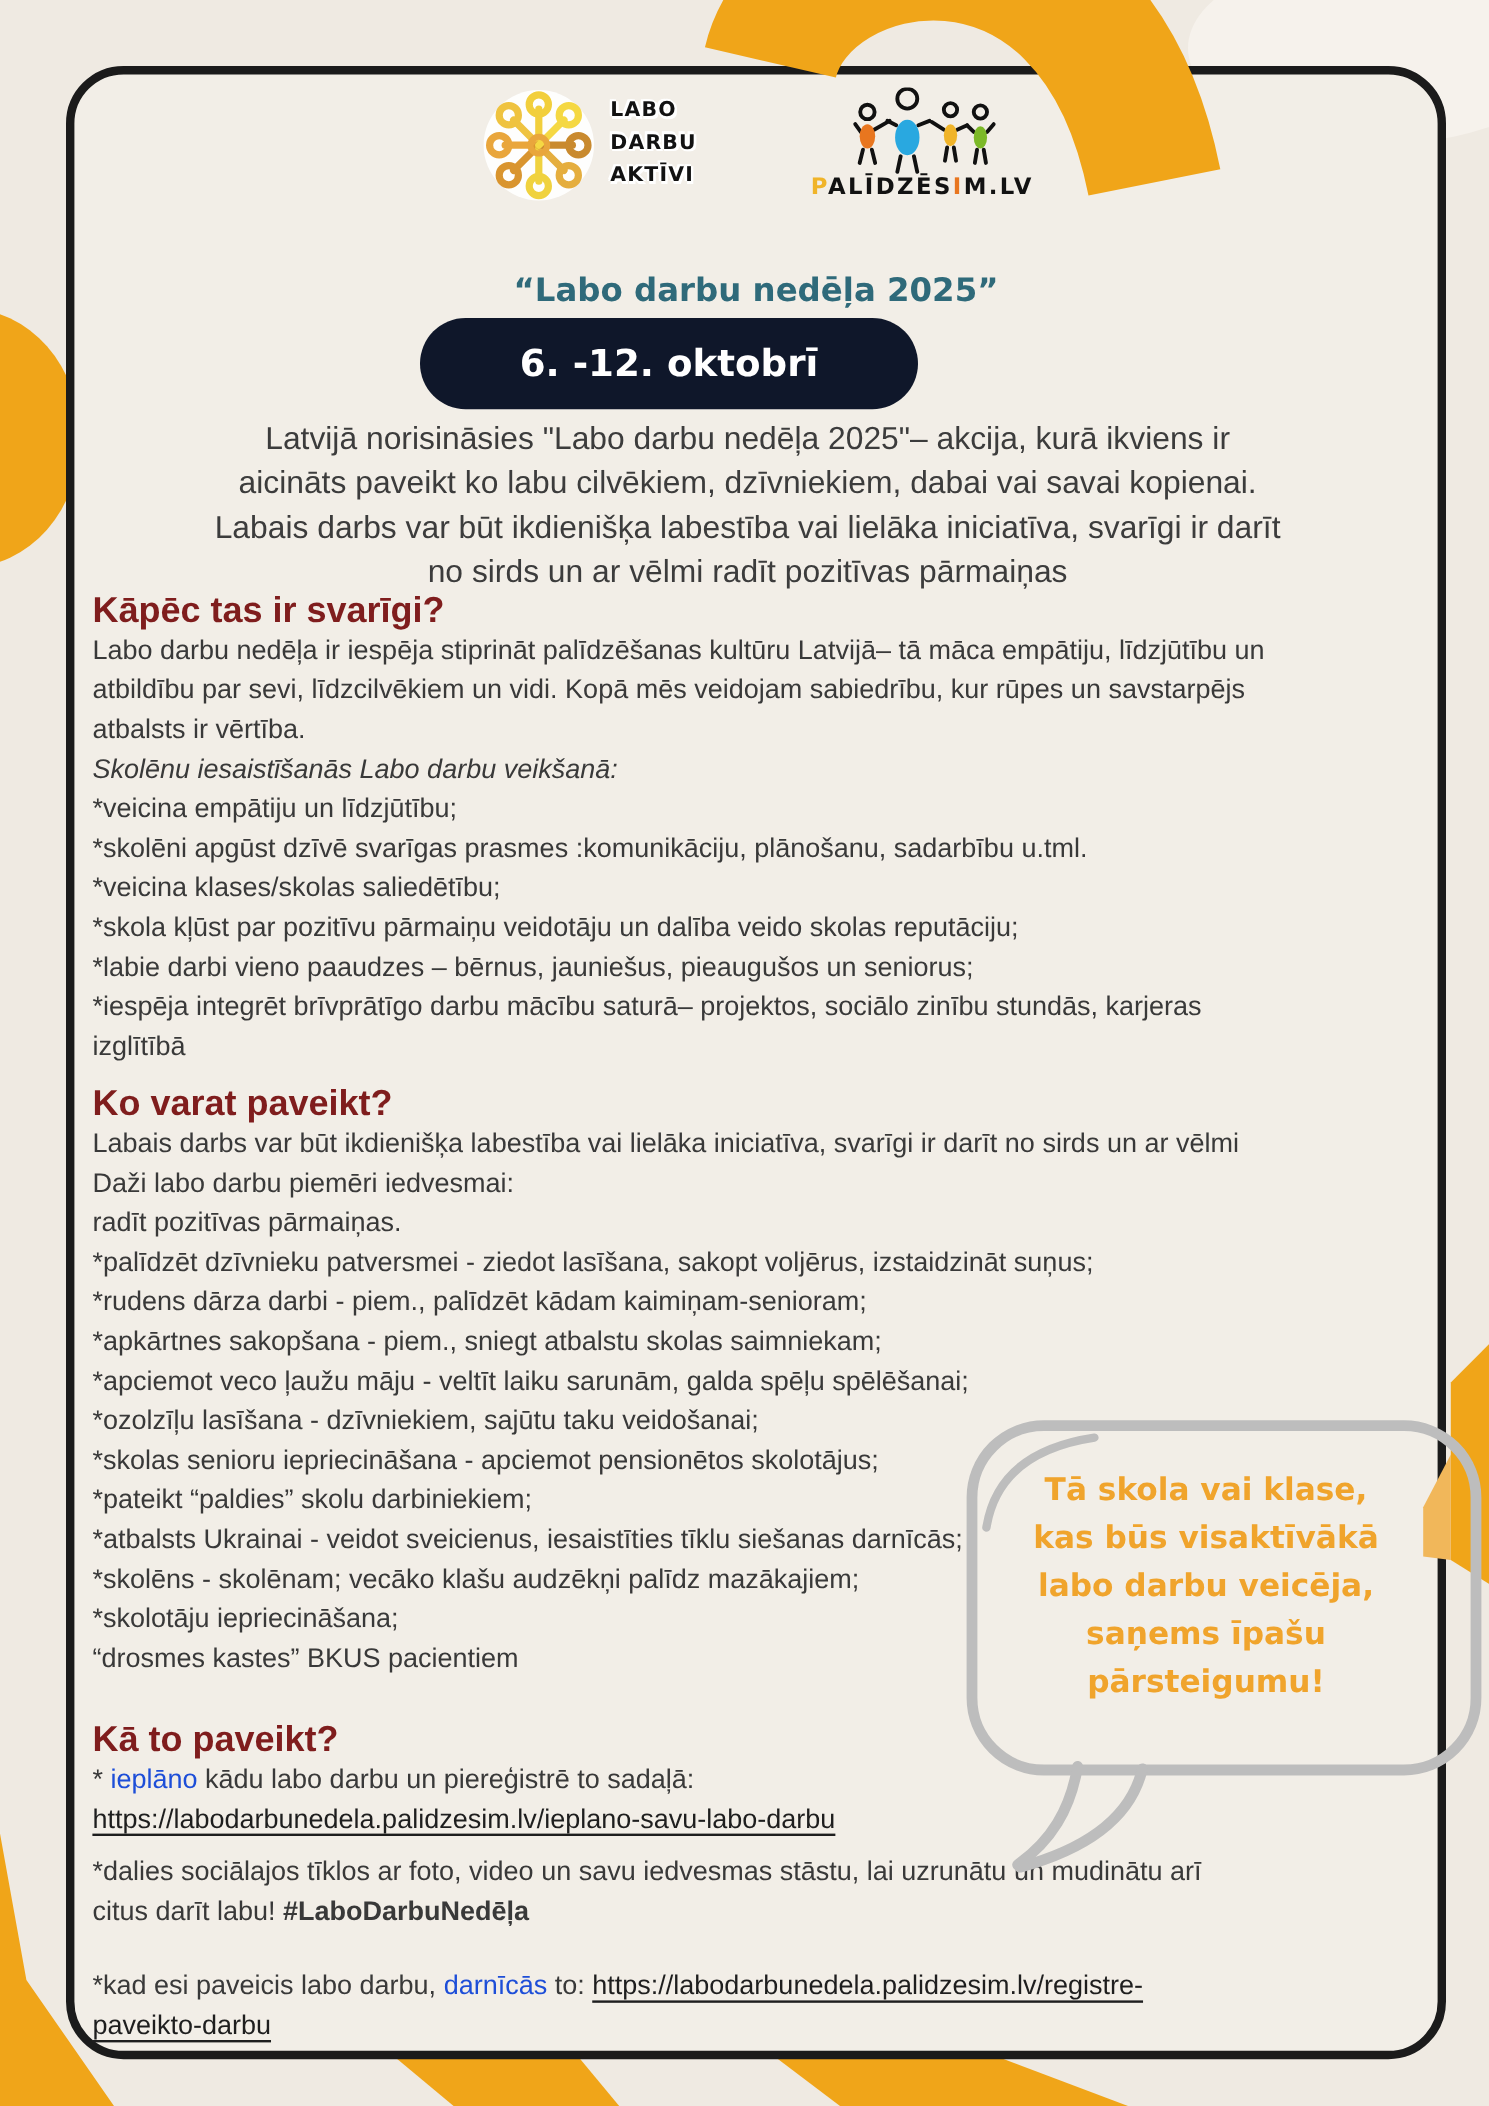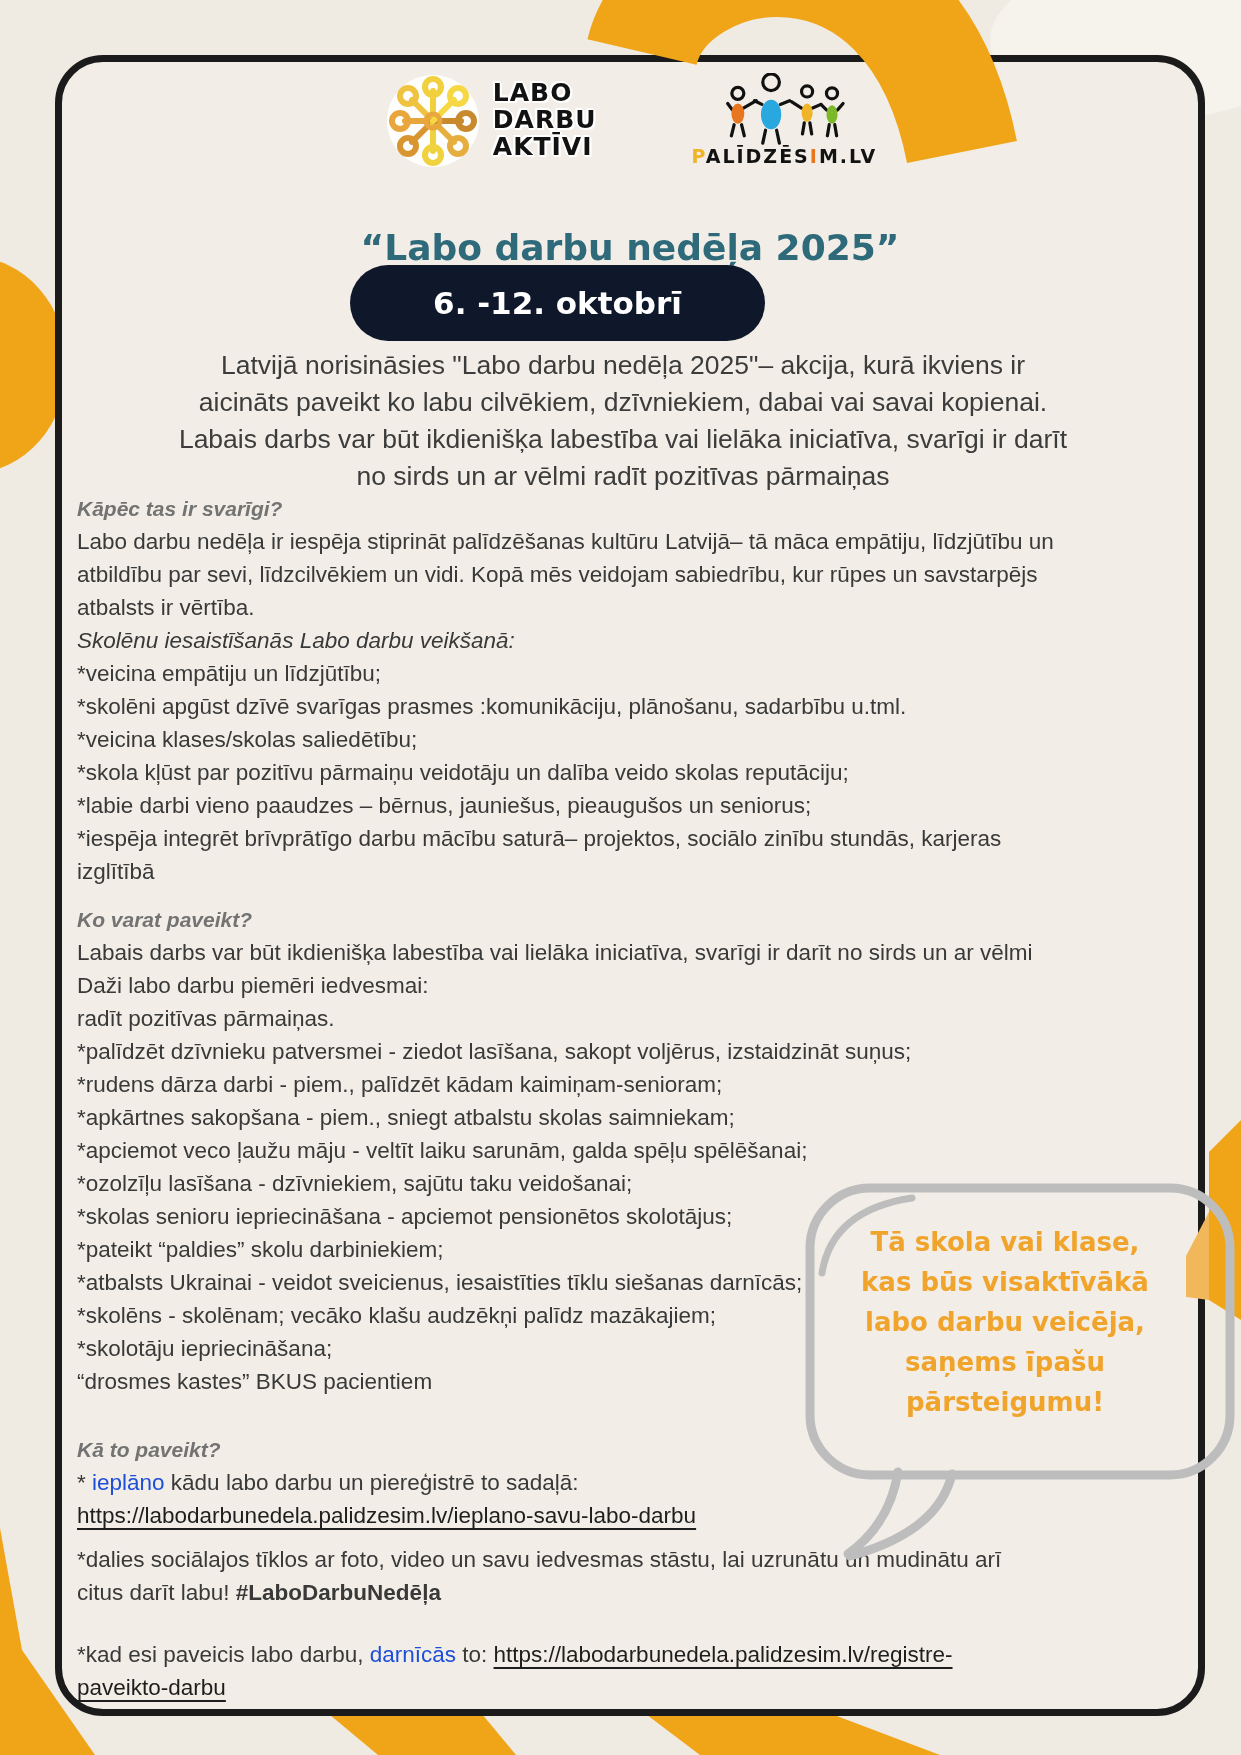--- a/index.html
+++ b/index.html
@@ -9,41 +9,41 @@
   .deco{position:absolute;left:0;top:0;width:1241px;height:1755px;pointer-events:none;}
   .deco.under{z-index:0;}
   .deco.over{z-index:3;}
   
   .card{position:absolute;left:55px;top:55px;width:1150px;height:1661px;
         background:#f2eee7;border:7px solid #1b1b1b;border-radius:48px;z-index:2;box-sizing:border-box;}
   
   .logos{position:absolute;left:0;top:14px;width:100%;display:flex;justify-content:center;
          align-items:flex-start;gap:95px;}
   .logo-ldn{display:flex;align-items:center;gap:10px;}
-  .ldn-text{font-family:"DejaVu Sans", sans-serif;font-weight:bold;font-size:25px;line-height:27px;
+  .ldn-text{font-family:"DejaVu Sans", sans-serif;font-weight:bold;font-size:17px;line-height:27px;
             letter-spacing:1px;color:#121212;
             text-shadow:-2px 0 #fff,2px 0 #fff,0 -2px #fff,0 2px #fff,2px 2px #fff,-2px -2px #fff;}
   .logo-pal{display:flex;flex-direction:column;align-items:center;margin-top:4px;}
   .pal-text{font-family:"DejaVu Sans", sans-serif;font-weight:bold;font-size:19px;letter-spacing:2px;color:#121212;}
   .pal-text .c1{color:#f0b429;} .pal-text .c2{color:#e8761f;}
   
   .title{position:absolute;left:0;top:126px;width:100%;text-align:center;
          font-family:"DejaVu Sans", sans-serif;font-weight:bold;font-size:31px;color:#2f6a7a;letter-spacing:0;}
   .subtitle{position:absolute;left:0;top:172px;width:100%;text-align:center;
-         font-family:"DejaVu Sans", sans-serif;font-weight:bold;font-size:36px;color:#2f6a7a;}
+         font-family:"DejaVu Sans", sans-serif;font-weight:bold;font-size:27px;color:#2f6a7a;}
   .pill{position:absolute;left:295px;top:210px;width:415px;height:76px;background:#0f172a;
         border-radius:38px;display:flex;align-items:center;justify-content:center;
         font-family:"DejaVu Sans", sans-serif;font-weight:bold;font-size:31px;color:#fff;}
   
   .intro{position:absolute;left:20px;top:292px;width:1096px;text-align:center;
          font-size:26.5px;line-height:37px;color:#3c3c3c;}
   
   .section{position:absolute;left:22px;width:1105px;font-size:22.5px;line-height:33px;color:#393939;}
   .section .line{min-height:33px;}
-  .sec-heading{font-weight:bold;font-style:italic;font-size:21px;color:#737373;}
+  .sec-heading{font-weight:bold;font-size:30px;color:#7f1d1d;}
   .italic{font-style:italic;}
   .accent{color:#1d4ed8;font-weight:normal;}
   .link{color:#1e1e1e;text-decoration:underline;text-decoration-thickness:2px;text-underline-offset:5px;}
   .bold{font-weight:bold;}
   
   .bubble-svg{position:absolute;left:800px;top:1178px;width:445px;height:400px;z-index:4;}
   .bubble-text{position:absolute;left:815px;top:1222px;width:380px;text-align:center;z-index:5;
          font-family:"DejaVu Sans", sans-serif;font-weight:bold;font-size:26px;line-height:40px;color:#f0a42c;}
 </style>
 </head>

